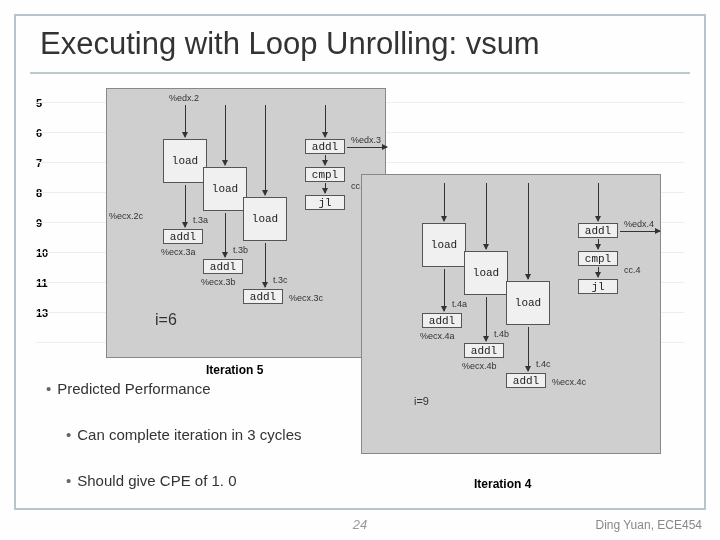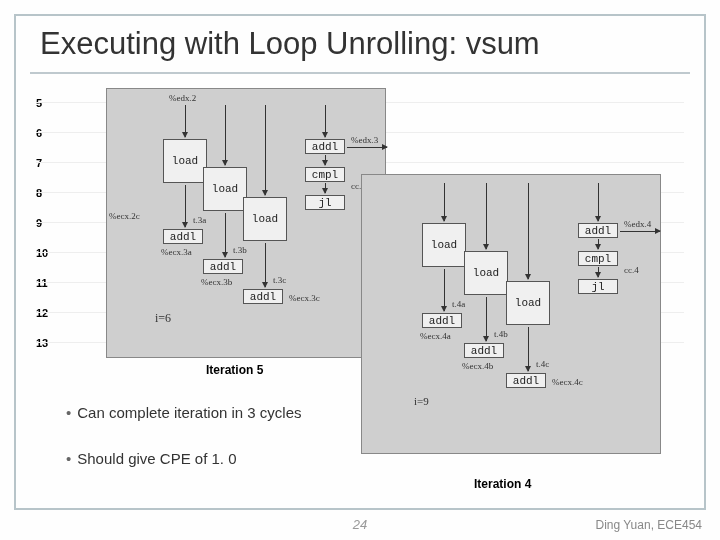--- a/index.html
+++ b/index.html
@@ -85,21 +85,21 @@
     font-family: "Courier New", monospace;
     font-size: 11px;
     display: flex; align-items: center; justify-content: center;
     padding: 1px 3px;
     color: #222;
   }
   .box.tall { height: 44px; }
   .box.short { height: 15px; }
   .lbl {
     position: absolute;
-    font-family: Liberation Serif, serif;
+    font-family: Liberation Sans, sans-serif;
     font-size: 9px;
     color: #333;
     text-align: center;
   }
   .iter-caption {
     position: absolute;
     font-size: 12px; font-weight: bold;
     color: #000;
   }
   .arrow-v {
@@ -138,21 +138,20 @@
 
 <div class="diagram-area">
   <div class="cycles">
     <div>5</div>
     <div>6</div>
     <div>7</div>
     <div>8</div>
     <div>9</div>
     <div>10</div>
     <div>11</div>
-    <div>12</div>
     <div>13</div>
   </div>
   <div class="row-line" style="top:14px"></div>
   <div class="row-line" style="top:44px"></div>
   <div class="row-line" style="top:74px"></div>
   <div class="row-line" style="top:104px"></div>
   <div class="row-line" style="top:134px"></div>
   <div class="row-line" style="top:164px"></div>
   <div class="row-line" style="top:194px"></div>
   <div class="row-line" style="top:224px"></div>
@@ -188,21 +187,21 @@
     <div class="arrow-v" style="left:118px;top:124px;height:44px"></div>
     <span class="lbl" style="left:126px;top:156px">t.3b</span>
     <div class="box short" style="left:96px;top:170px;width:40px">addl</div>
     <span class="lbl" style="left:94px;top:188px">%ecx.3b</span>
 
     <div class="arrow-v" style="left:158px;top:154px;height:44px"></div>
     <span class="lbl" style="left:166px;top:186px">t.3c</span>
     <div class="box short" style="left:136px;top:200px;width:40px">addl</div>
     <span class="lbl" style="left:182px;top:204px">%ecx.3c</span>
 
-    <span class="lbl" style="left:48px;top:222px;font-size:12px">i=6</span>
+    <span class="lbl" style="left:48px;top:222px;font-size:16px">i=6</span>
   </div>
   <span class="iter-caption" style="left:170px;top:275px">Iteration 5</span>
 
   <div class="iter4">
     <div class="arrow-v" style="left:82px;top:8px;height:38px"></div>
     <div class="arrow-v" style="left:124px;top:8px;height:66px"></div>
     <div class="arrow-v" style="left:166px;top:8px;height:96px"></div>
     <div class="arrow-v" style="left:236px;top:8px;height:38px"></div>
 
     <div class="box tall" style="left:60px;top:48px;width:44px">load</div>
@@ -234,19 +233,20 @@
     <div class="box short" style="left:144px;top:198px;width:40px">addl</div>
     <span class="lbl" style="left:190px;top:202px">%ecx.4c</span>
 
     <span class="lbl" style="left:52px;top:220px;font-size:11px">i=9</span>
   </div>
   <span class="iter-caption" style="left:438px;top:389px">Iteration 4</span>
 </div>
 
 <div class="bullets">
   <ul>
+    <li class="b1"><span class="dot">•</span><span>Predicted Performance</span></li>
     <li class="b2"><span class="dot">•</span><span>Can complete iteration in 3 cycles</span></li>
     <li class="b2"><span class="dot">•</span><span>Should give CPE of 1. 0</span></li>
   </ul>
 </div>
 
 <div class="page-num">24</div>
 <div class="footer-author">Ding Yuan, ECE454</div>
 
 </body></html>

